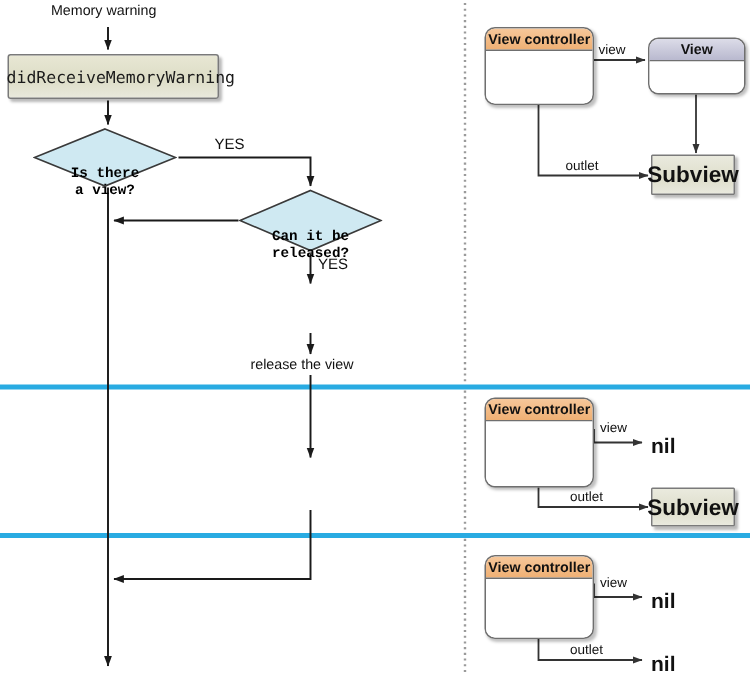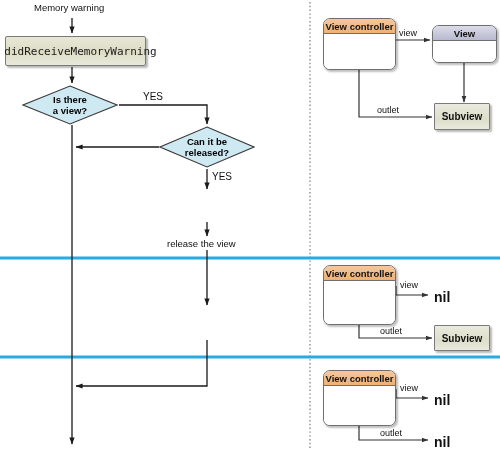--- a/index.html
+++ b/index.html
@@ -45,28 +45,28 @@
     position: absolute;
   }
   .diamond-wrap svg {
     position: absolute;
     left: 0;
     top: 0;
   }
   .diamond-label {
     position: absolute;
     left: 0;
-    top: 0;
+    top: 16px;
     width: 100%;
     height: 100%;
     display: flex;
     flex-direction: column;
     align-items: center;
     justify-content: center;
-    font-family: Liberation Sans, sans-serif;
+    font-family: Liberation Mono, monospace;
     font-size: 9.5px;
     font-weight: bold;
     color: #000;
     line-height: 11px;
     white-space: nowrap;
   }
 
   .edge-label {
     position: absolute;
     font-family: "Liberation Sans", sans-serif;
@@ -119,21 +119,21 @@
     position: absolute;
     box-sizing: border-box;
     background: linear-gradient(to bottom, #eaeade 0%, #dedecb 60%, #e9e9de 100%);
     border: 1px solid #7a7a7a;
     border-radius: 1px;
     box-shadow: 2px 2px 2px rgba(0,0,0,0.28);
     display: flex;
     align-items: center;
     justify-content: center;
     font-family: "Liberation Sans", sans-serif;
-    font-size: 10px;
+    font-size: 15px;
     font-weight: bold;
     color: #111;
     white-space: nowrap;
   }
 
   .rel-label {
     position: absolute;
     font-family: "Liberation Sans", sans-serif;
     font-size: 9px;
     color: #111;

